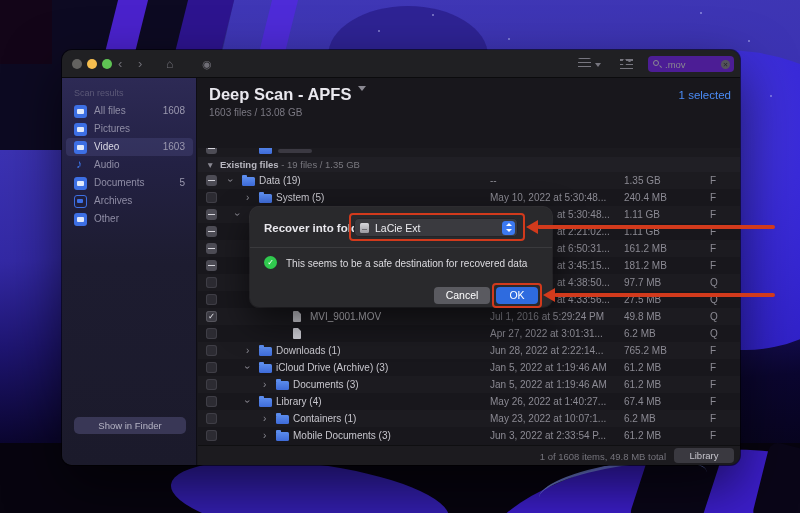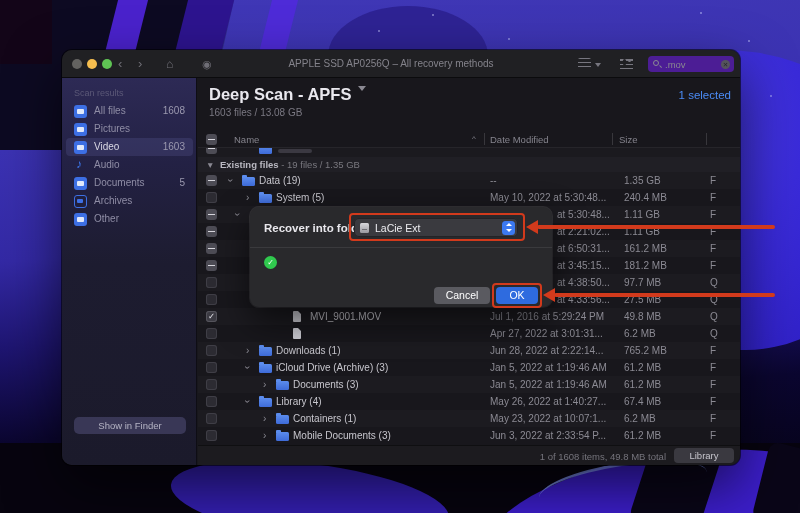--- a/index.html
+++ b/index.html
@@ -190,21 +190,20 @@
 
   <div class="window">
     <div class="titlebar">
       <div class="tl-btn tl-close"></div>
       <div class="tl-btn tl-min"></div>
       <div class="tl-btn tl-max"></div>
       <div class="nav nav-back">‹</div>
       <div class="nav nav-fwd">›</div>
       <div class="nav nav-home">⌂</div>
       <div class="nav nav-rec">◉</div>
-      <div class="win-title">APPLE SSD AP0256Q – All recovery methods</div>
       <div class="tb-view"></div>
       <div class="tb-view-chev"></div>
       <div class="tb-filter"></div>
       <div class="searchbox">
         <span class="mag"></span>
         <span class="search-text">.mov</span>
         <span class="clear-btn">✕</span>
       </div>
     </div>
 
@@ -245,30 +244,20 @@
         </div>
       <div class="finder-btn">Show in Finder</div>
     </div>
 
     <div class="main">
       <div class="hd-title" id="hd-title">Deep Scan - APFS</div>
       <div class="hd-chev" id="hd-chev" style="left: 160.438px;"></div>
       <div class="hd-sub">1603 files / 13.08 GB</div>
       <div class="hd-selected">1 selected</div>
 
-      <div class="thead">
-        <span class="cb mixed" style="top:3px"></span>
-        <span class="th-name">Name</span>
-        <span class="th-caret">^</span>
-        <span class="th-div" style="left:286px"></span>
-        <span class="th-date">Date Modified</span>
-        <span class="th-div" style="left:414px"></span>
-        <span class="th-size">Size</span>
-        <span class="th-div" style="left:508px"></span>
-      </div>
 
       <div class="rows">
         <div class="partial-row">
           <div class="partial-inner">
             <span class="cb mixed"></span>
             <span class="folder" style="left:61px"></span>
             <span class="smudge" style="left:80px;width:34px"></span>
           </div>
         </div>
         <div class="section-row">
@@ -412,20 +401,21 @@
 
   <div class="dialog">
     <div class="dlg-label">Recover into folder</div>
     <div class="dlg-select">
       <span class="disk-ic"></span>
       <span class="dlg-select-text">LaCie Ext</span>
       <span class="stepper"></span>
     </div>
     <div class="dlg-div"></div>
     <div class="ok-circle">✓</div>
+    <div class="dlg-msg">This seems to be a safe destination for recovered data</div>
     <div class="dlg-btn btn-cancel">Cancel</div>
     <div class="dlg-btn btn-ok">OK</div>
   </div>
 
   <div class="ann-box ann-box1"></div>
   <div class="ann-box ann-box2"></div>
   <div class="arrow-head a1-head"></div>
   <div class="arrow-line a1-line"></div>
   <div class="arrow-head a2-head"></div>
   <div class="arrow-line a2-line"></div>

